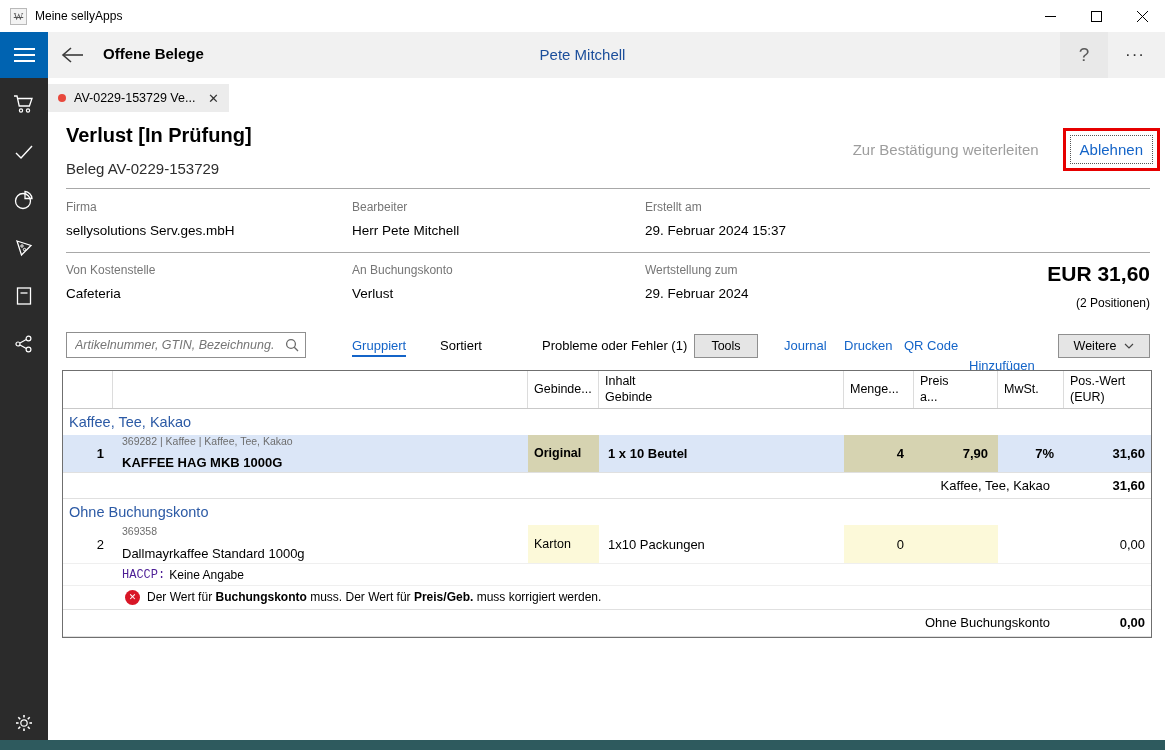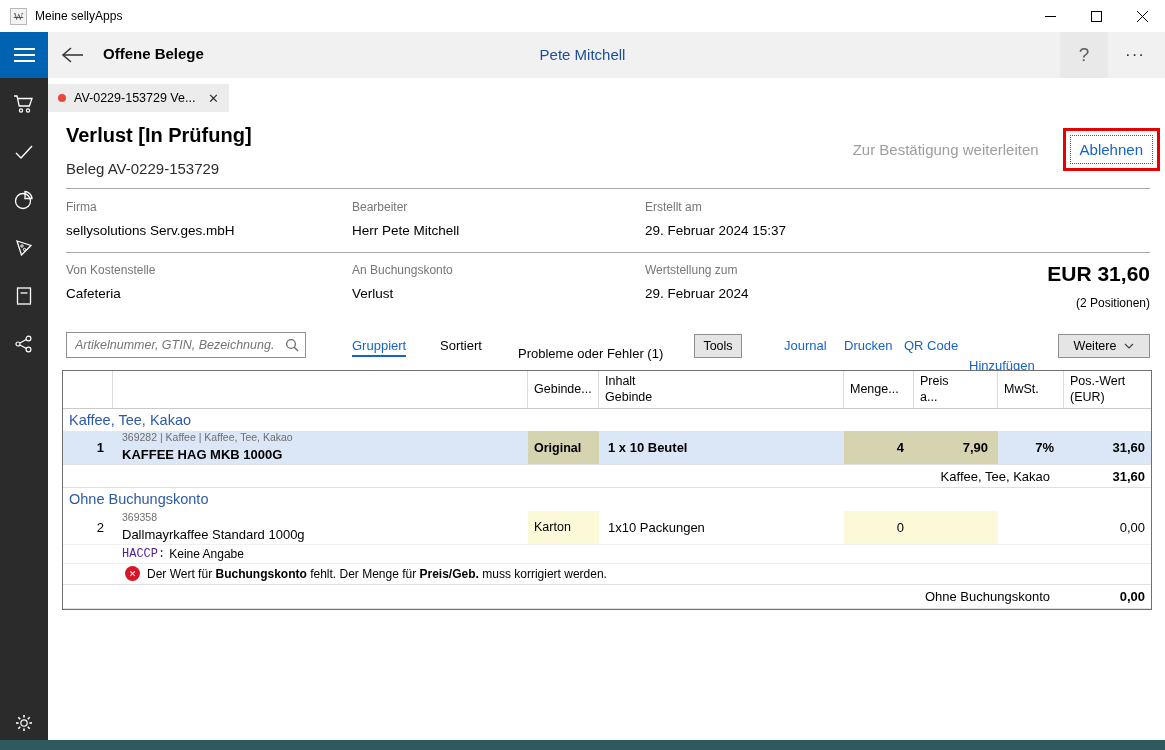--- a/index.html
+++ b/index.html
@@ -55,24 +55,24 @@
   .doc-total-note{ position:absolute; right:15px; top:218px; font-size:12px; }
   
   .toolbar{ position:absolute; left:0; top:252px; right:0; height:30px; }
   .search-box{ position:absolute; left:18px; top:2px; width:240px; height:26px; border:1px solid #8f8f8f; background:#fff; display:flex; align-items:center; }
   .search-input{ flex:1; border:none; outline:none; font-size:12.5px; font-style:italic; color:#555; padding:0 4px 0 8px; background:transparent; font-family:inherit; }
   .search-icon-btn{ width:26px; height:24px; border:none; background:transparent; display:flex; align-items:center; justify-content:center; }
   .tb-item{ position:absolute; top:8px; font-size:13px; background:none; border:none; color:#000; white-space:nowrap; }
   .tb-link{ color:#1464c8; }
   .tb-active{ color:#1464c8; border-bottom:2px solid #1464c8; padding-bottom:2px;text-align:center; }
   .tb-btn{ position:absolute; top:4px; height:24px; background:#e5e5e5; border:1px solid #8f8f8f; font-size:12.5px; font-family:inherit; }
-  .tools-btn{ left:646px; width:48px; }
+  .tools-btn{ left:646px; width:64px; }
   .more-actions-btn{ right:15px; width:92px; display:flex; align-items:center; justify-content:center; gap:8px; }
   
-  .table{ position:absolute; left:14px; top:292px; width:1090px; height:240px; border:1px solid #6f6f6f; background:#fff; display:flex; flex-direction:column; }
+  .table{ position:absolute; left:14px; top:292px; width:1090px; height:268px; border:1px solid #6f6f6f; background:#fff; display:flex; flex-direction:column; }
   .grid8{ display:grid; grid-template-columns:50px 415px 71px 245px 70px 84px 66px 89px; }
   .thead{ height:38px; border-bottom:1px solid #c9c9c9; }
   .th{ font-size:12.5px; padding:3px 6px; white-space:pre-line; line-height:1.25; border-right:1px solid #dcdcdc; display:flex; align-items:center; }
   .th:last-child{ border-right:none; }
   .group-row{ height:26px; display:flex; align-items:center; padding-left:6px; }
   .group-name{ font-size:14.5px; color:#2c5aa5; }
   .item-row{ height:38px; }
   .row-blue{ background:#dbe6f7; }
   .cell{ display:flex; align-items:center; font-size:13px; overflow:hidden; }
   .c-pos{ justify-content:flex-end; padding-right:9px; }
@@ -260,21 +260,21 @@
         <input class="search-input" type="text" placeholder="Artikelnummer, GTIN, Bezeichnung..." style="">
         <button class="search-icon-btn">
           <svg width="14" height="14" viewBox="0 0 14 14">
             <circle cx="6" cy="6" r="4.4" fill="none" stroke="#6a6a6a" stroke-width="1.3"></circle>
             <line x1="9.3" y1="9.3" x2="13" y2="13" stroke="#6a6a6a" stroke-width="1.3"></line>
           </svg>
         </button>
       </div>
       <button class="tb-item tb-active" style="left:304px;">Gruppiert</button>
       <button class="tb-item" style="left:392px;">Sortiert</button>
-      <button class="tb-item" style="left:470px;margin-top:8px;">Probleme oder Fehler (1)</button>
+      <button class="tb-item" style="left:494px;">Probleme oder Fehler (1)</button>
       <button class="tb-btn tools-btn">Tools</button>
       <button class="tb-item tb-link" style="left:736px;">Journal</button>
       <button class="tb-item tb-link" style="left:796px;">Drucken</button>
       <button class="tb-item tb-link" style="left:856px;">QR Code</button>
       <button class="tb-item tb-link" style="left:921px;margin-top:20px;">Hinzufügen</button>
       <button class="tb-btn more-actions-btn">
         <span>Weitere</span>
         <svg width="10" height="6" viewBox="0 0 10 6">
           <polyline points="1,1 5,5 9,1" fill="none" stroke="#444" stroke-width="1.2"></polyline>
         </svg>
@@ -339,21 +339,21 @@
       </div>
 
       <div class="haccp-row">
         <span class="haccp-label">HACCP:</span>
         <span class="haccp-value">Keine Angabe</span>
       </div>
 
       <div class="error-row">
         <span class="error-icon">✕</span>
         <span>
-          <span>Der Wert für </span><span class="bold">Buchungskonto</span><span> fehlt. Der Menge für </span><span class="bold">Preis/Geb.</span><span> muss korrigiert werden.</span>
+          <span>Der Wert für </span><span class="bold">Buchungskonto</span><span> muss. Der Wert für </span><span class="bold">Preis/Geb.</span><span> muss korrigiert werden.</span>
         </span>
       </div>
 
       <div class="grid8 subtotal-row" style="border-top:none;">
         <div class="sub-label">Ohne Buchungskonto</div>
         <div class="sub-value">0,00</div>
       </div>
 
       <div class="filler"></div>
     </div>

